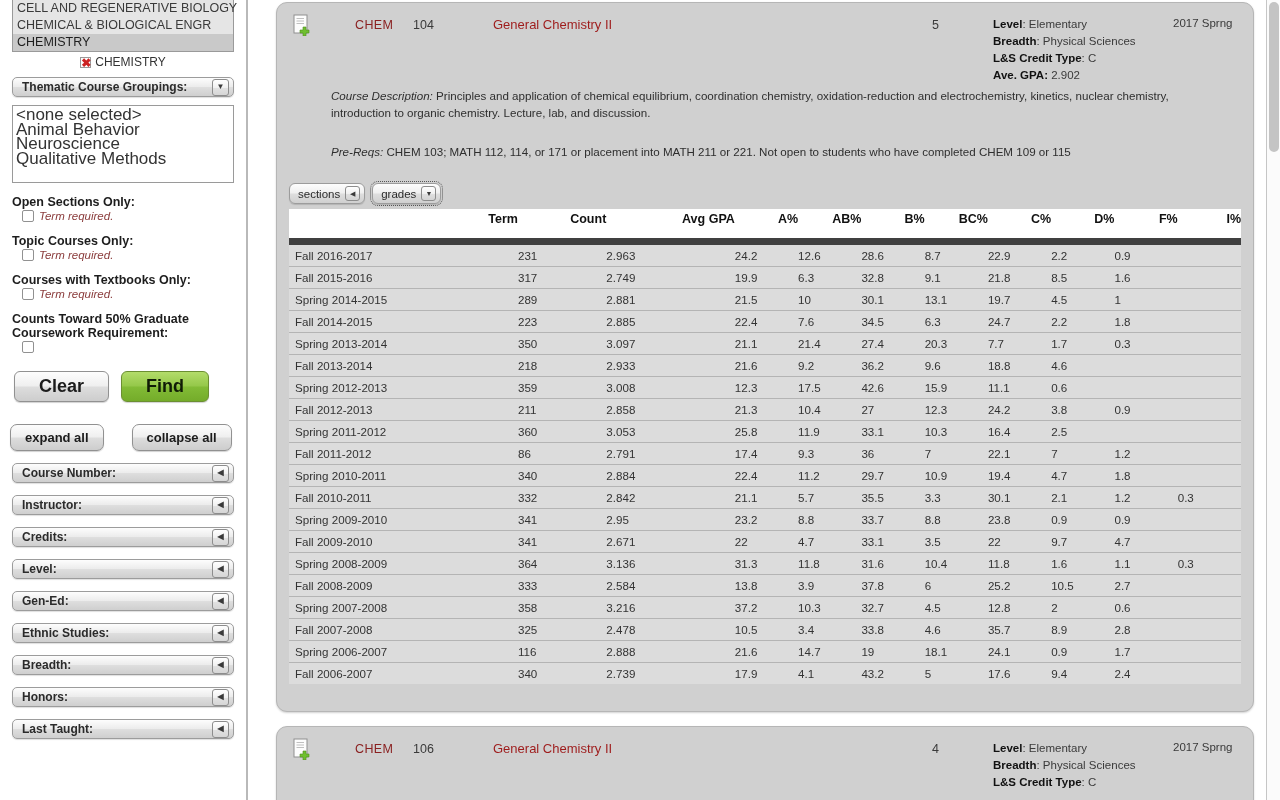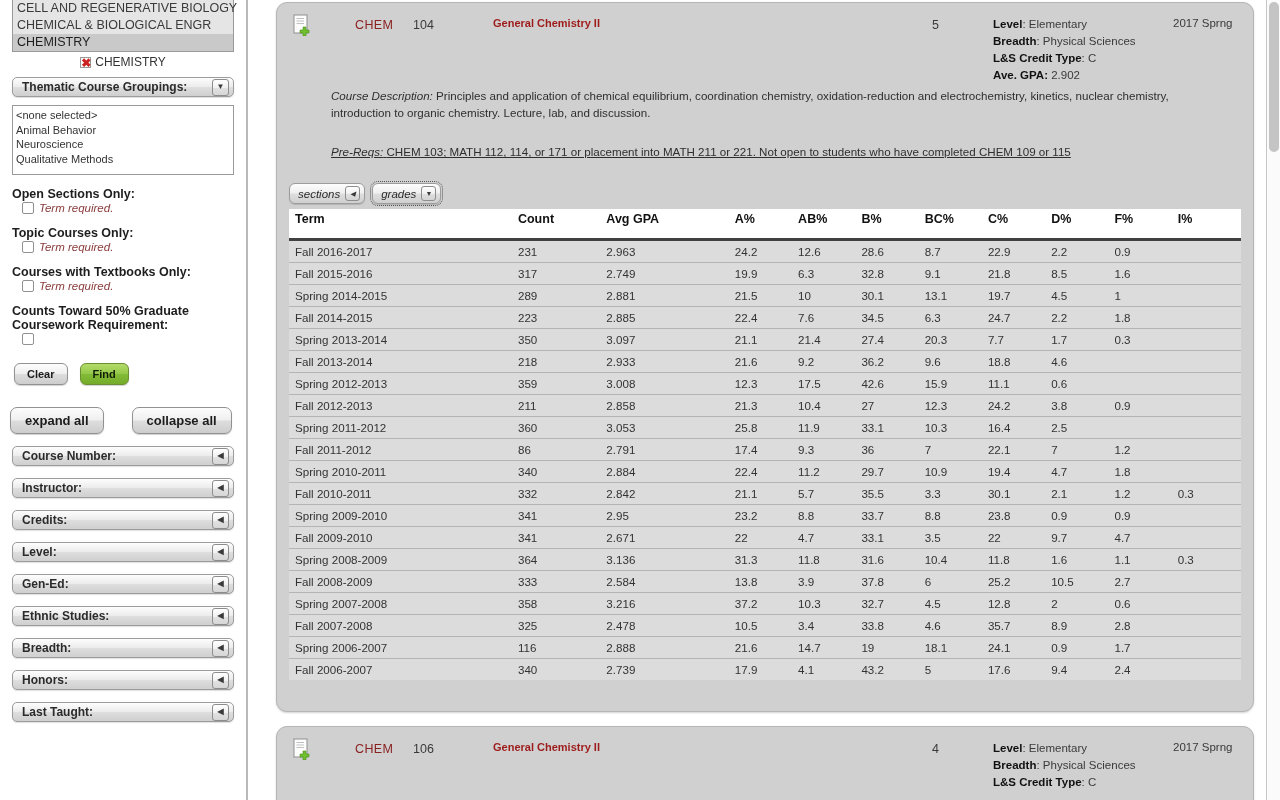--- a/index.html
+++ b/index.html
@@ -60,40 +60,40 @@
     border: 1px solid #8d8d8d; border-radius: 3px;
     background: linear-gradient(to bottom,#ffffff 0%,#f1f1f1 50%,#e2e2e2 51%,#d6d6d6 100%);
     display: flex; align-items: center; justify-content: center;
     font-size: 8px; color: #3a3a3a; line-height: 1;
   }
 
   .theme-list {
     margin: 8px 12px 0 12px;
     border: 1px solid #9a9a9a;
     background: #fff;
-    height: 70px;
+    height: 78px;
     padding: 2px 0 0 3px;
-    font-size: 11px;
+    font-size: 17px;
     color: #333;
   }
   .theme-list div { line-height: 14.5px; }
 
   .fgroup { margin: 12px 0 0 12px; }
   .fgroup .ftitle { font-weight: bold; font-size: 12.5px; color: #1d1d1d; line-height: 14px; }
   .freq { display: flex; align-items: center; margin-top: 1px; padding-left: 10px; }
   .cbx {
     width: 12px; height: 12px; border: 1px solid #919191; border-radius: 2px;
     background: #fff; margin-right: 5px; flex: none;
   }
   .freq .note { font-style: italic; font-size: 11.5px; color: #8a3b3b; }
 
   .btnrow { margin: 18px 0 0 14px; display: flex; align-items: center; gap: 12px; }
   .btn {
     border: 1px solid #919191; border-radius: 6px;
-    padding: 4px 12px; font-weight: bold; font-size: 11px; color: #1c1c1c;
+    padding: 4px 24px; font-weight: bold; font-size: 18px; color: #1c1c1c;
     background: linear-gradient(to bottom,#fdfdfd 0%,#efefef 48%,#dddddd 52%,#cdcdcd 100%);
     box-shadow: 0 1px 1px rgba(0,0,0,.18);
   }
   .btn.find {
     border-color: #6b8f32; color: #101b06;
     background: linear-gradient(to bottom,#b3dc6a 0%,#95c84a 48%,#82bb36 52%,#74ac2a 100%);
   }
   .btnrow2 { margin: 22px 0 0 10px; display: flex; gap: 28px; }
   .btn2 {
     border: 1px solid #919191; border-radius: 7px;
@@ -121,51 +121,51 @@
   }
   #card1 { top: 2px; height: 710px; }
   #card2 { top: 726px; height: 120px; }
 
   .chead { position: relative; height: 46px; }
   .doc-icon {
     position: absolute; left: 16px; top: 11px; width: 19px; height: 22px;
   }
   .ch-subj { position: absolute; left: 78px; top: 15px; font-size: 12.5px; color: #8a2020; letter-spacing: .4px; }
   .ch-num  { position: absolute; left: 136px; top: 15px; font-size: 12.5px; color: #3a3a3a; }
-  .ch-title{ position: absolute; left: 216px; top: 14px; font-size: 11px; font-weight: bold; color: #9e1b1b; }
+  .ch-title{ position: absolute; left: 216px; top: 14px; font-size: 13px; font-weight: normal; color: #9e1b1b; }
   .ch-cred { position: absolute; left: 655px; top: 15px; font-size: 12.5px; color: #3a3a3a; }
   .ch-meta { position: absolute; left: 716px; top: 13px; font-size: 11.5px; color: #3a3a3a; line-height: 17px; }
   .ch-meta b { color: #111; }
   .ch-term { position: absolute; left: 896px; top: 14px; font-size: 11.5px; color: #3a3a3a; }
 
   .cdesc { position: absolute; left: 54px; top: 84px; width: 900px; font-size: 11.6px; color: #2e2e2e; line-height: 17px; }
   .cdesc i { font-style: italic; }
-  .cprereq { position: absolute; left: 54px; top: 140px; width: 900px; font-size: 11.6px; color: #2e2e2e; line-height: 17px; text-decoration: underline; }
-
-  .tabs { position: absolute; left: 12px; top: 180px; display: flex; gap: 7px; align-items: flex-end; font-style: italic; }
+  .cprereq { position: absolute; left: 54px; top: 140px; width: 900px; font-size: 11.6px; color: #2e2e2e; line-height: 17px; }
+
+  .tabs { position: absolute; left: 12px; top: 180px; display: flex; gap: 7px; align-items: flex-end; }
   .tab {
     display: flex; align-items: center; gap: 5px;
     border: 1px solid #9c9c9c; border-radius: 6px;
     padding: 2px 4px 2px 8px;
     background: linear-gradient(to bottom,#fdfdfd 0%,#efefef 48%,#dedede 52%,#d0d0d0 100%);
     font-size: 11.5px; color: #2b2b2b;
     box-shadow: 0 1px 1px rgba(0,0,0,.14);
   }
   .tab.focus { outline: 1px dotted #555; outline-offset: 1px; }
   .tab .tarrow {
     width: 15px; height: 15px; border: 1px solid #8d8d8d; border-radius: 3px;
     background: linear-gradient(to bottom,#ffffff 0%,#f0f0f0 50%,#e0e0e0 51%,#d4d4d4 100%);
     display: flex; align-items: center; justify-content: center; font-size: 7px; color: #3a3a3a;
   }
 
   .gtable { position: absolute; left: 12px; top: 206px; width: 952px; background: #e0e0e0; }
   .gtable table { border-collapse: collapse; width: 100%; table-layout: fixed; }
   .gtable thead th {
     background: #ffffff; color: #111; font-weight: bold; font-size: 12.5px;
-    text-align: left; padding: 3px 0 12px 0; border-bottom: 3px solid #404040;
+    text-align: right; padding: 3px 0 12px 0; border-bottom: 7px solid #404040;
   }
   .gtable tbody td {
     font-size: 11.6px; color: #333; padding: 4px 0 4px 0;
     border-bottom: 1px solid #b4b4b4; background: #dcdcdc;
   }
   .gtable tbody tr:last-child td { border-bottom: none; }
   .c-term { width: 228px; padding-left: 6px !important; }
   .c-count{ width: 88px; }
   .c-gpa  { width: 128px; }
   .c-pct  { width: 63px; }

